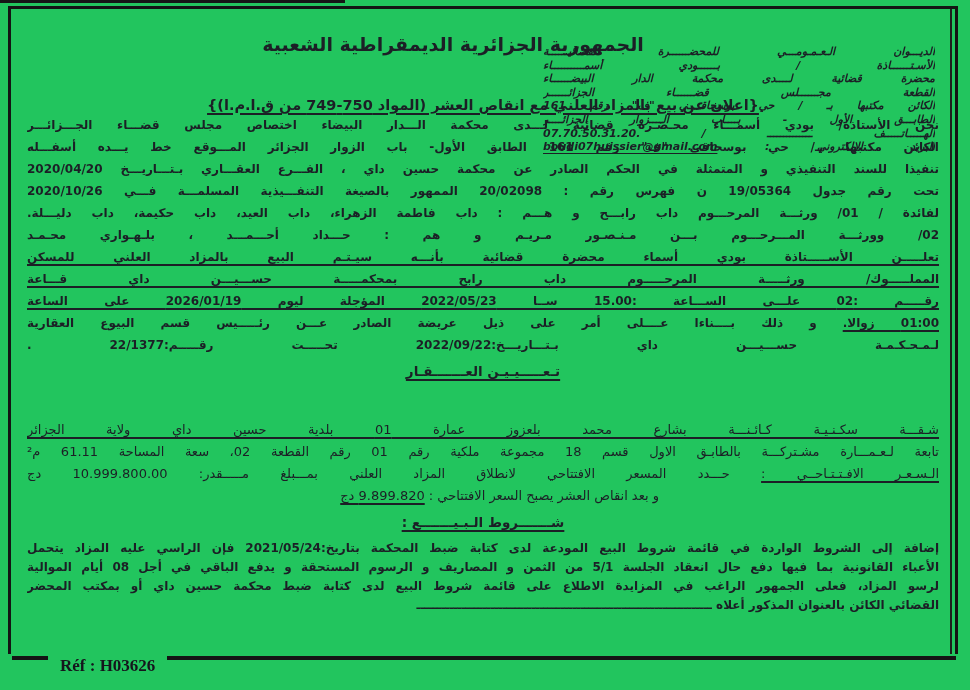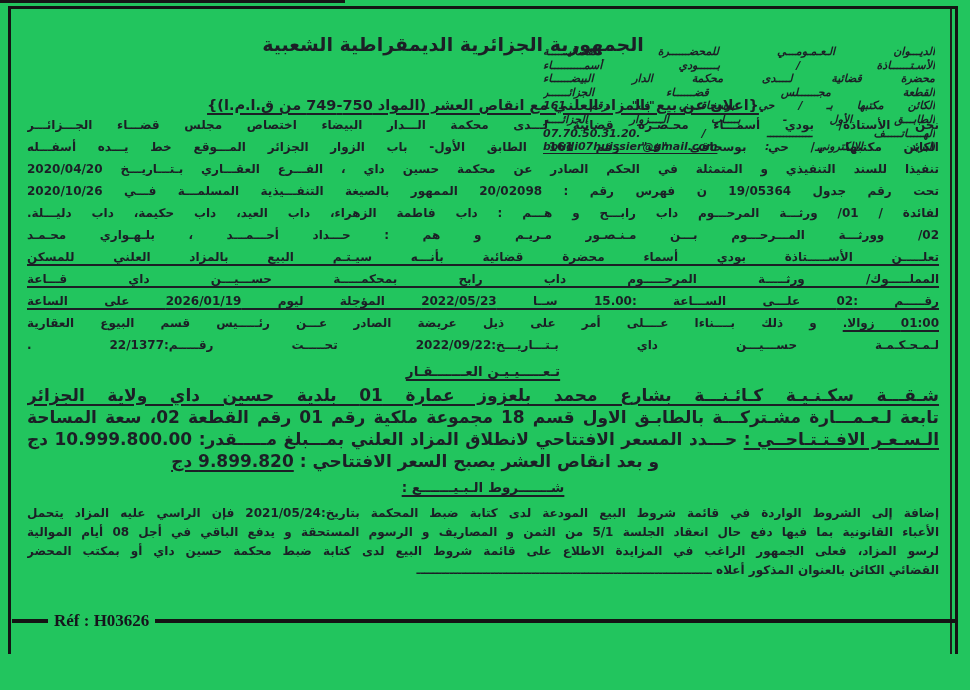--- a/index.html
+++ b/index.html
@@ -31,28 +31,28 @@
   .oline{text-align:justify;text-align-last:justify;height:13.6px;overflow:hidden;font-style:italic;}
   .headline{
     margin-top:42px;text-align:center;font-size:14.5px;font-weight:bold;
   }
   .u{text-decoration:underline;text-decoration-thickness:1.6px;text-underline-offset:3px;}
   .bodyblock{margin-top:1px;font-size:12px;font-weight:bold;line-height:22px;}
   .bline{text-align:justify;text-align-last:justify;height:22px;overflow:hidden;}
   .sec{
     text-align:center;font-size:13.5px;font-weight:bold;margin-top:7px;height:21px;
   }
-  .propblock{font-size:17px;font-weight:bold;line-height:22px;}
+  .propblock{font-size:13px;font-weight:normal;line-height:22px;margin-top:35px;}
   .indent{padding-right:280px;text-align:right;text-align-last:right;}
   .terms{margin-top:4px;font-size:12px;font-weight:bold;line-height:19px;}
   .tline{text-align:justify;text-align-last:justify;height:19px;overflow:hidden;}
   .tline.last{text-align:left;text-align-last:right;}
   .reffoot{
-    position:absolute;left:12px;right:14px;top:611px;
-    display:flex;align-items:center;gap:6px;direction:ltr;
+    position:absolute;left:12px;right:14px;top:656px;
+    display:flex;align-items:flex-start;gap:12px;direction:ltr;
   }
   .rule{height:4px;background:#141414;}
   .rule.short{width:36px;}
   .rule.long{flex:1;}
   .ref{
     font-family:"Liberation Serif","DejaVu Serif",serif;
     font-weight:bold;font-size:17px;color:#15151c;white-space:nowrap;
   }
   .num{direction:ltr;unicode-bidi:embed;}
 </style>

